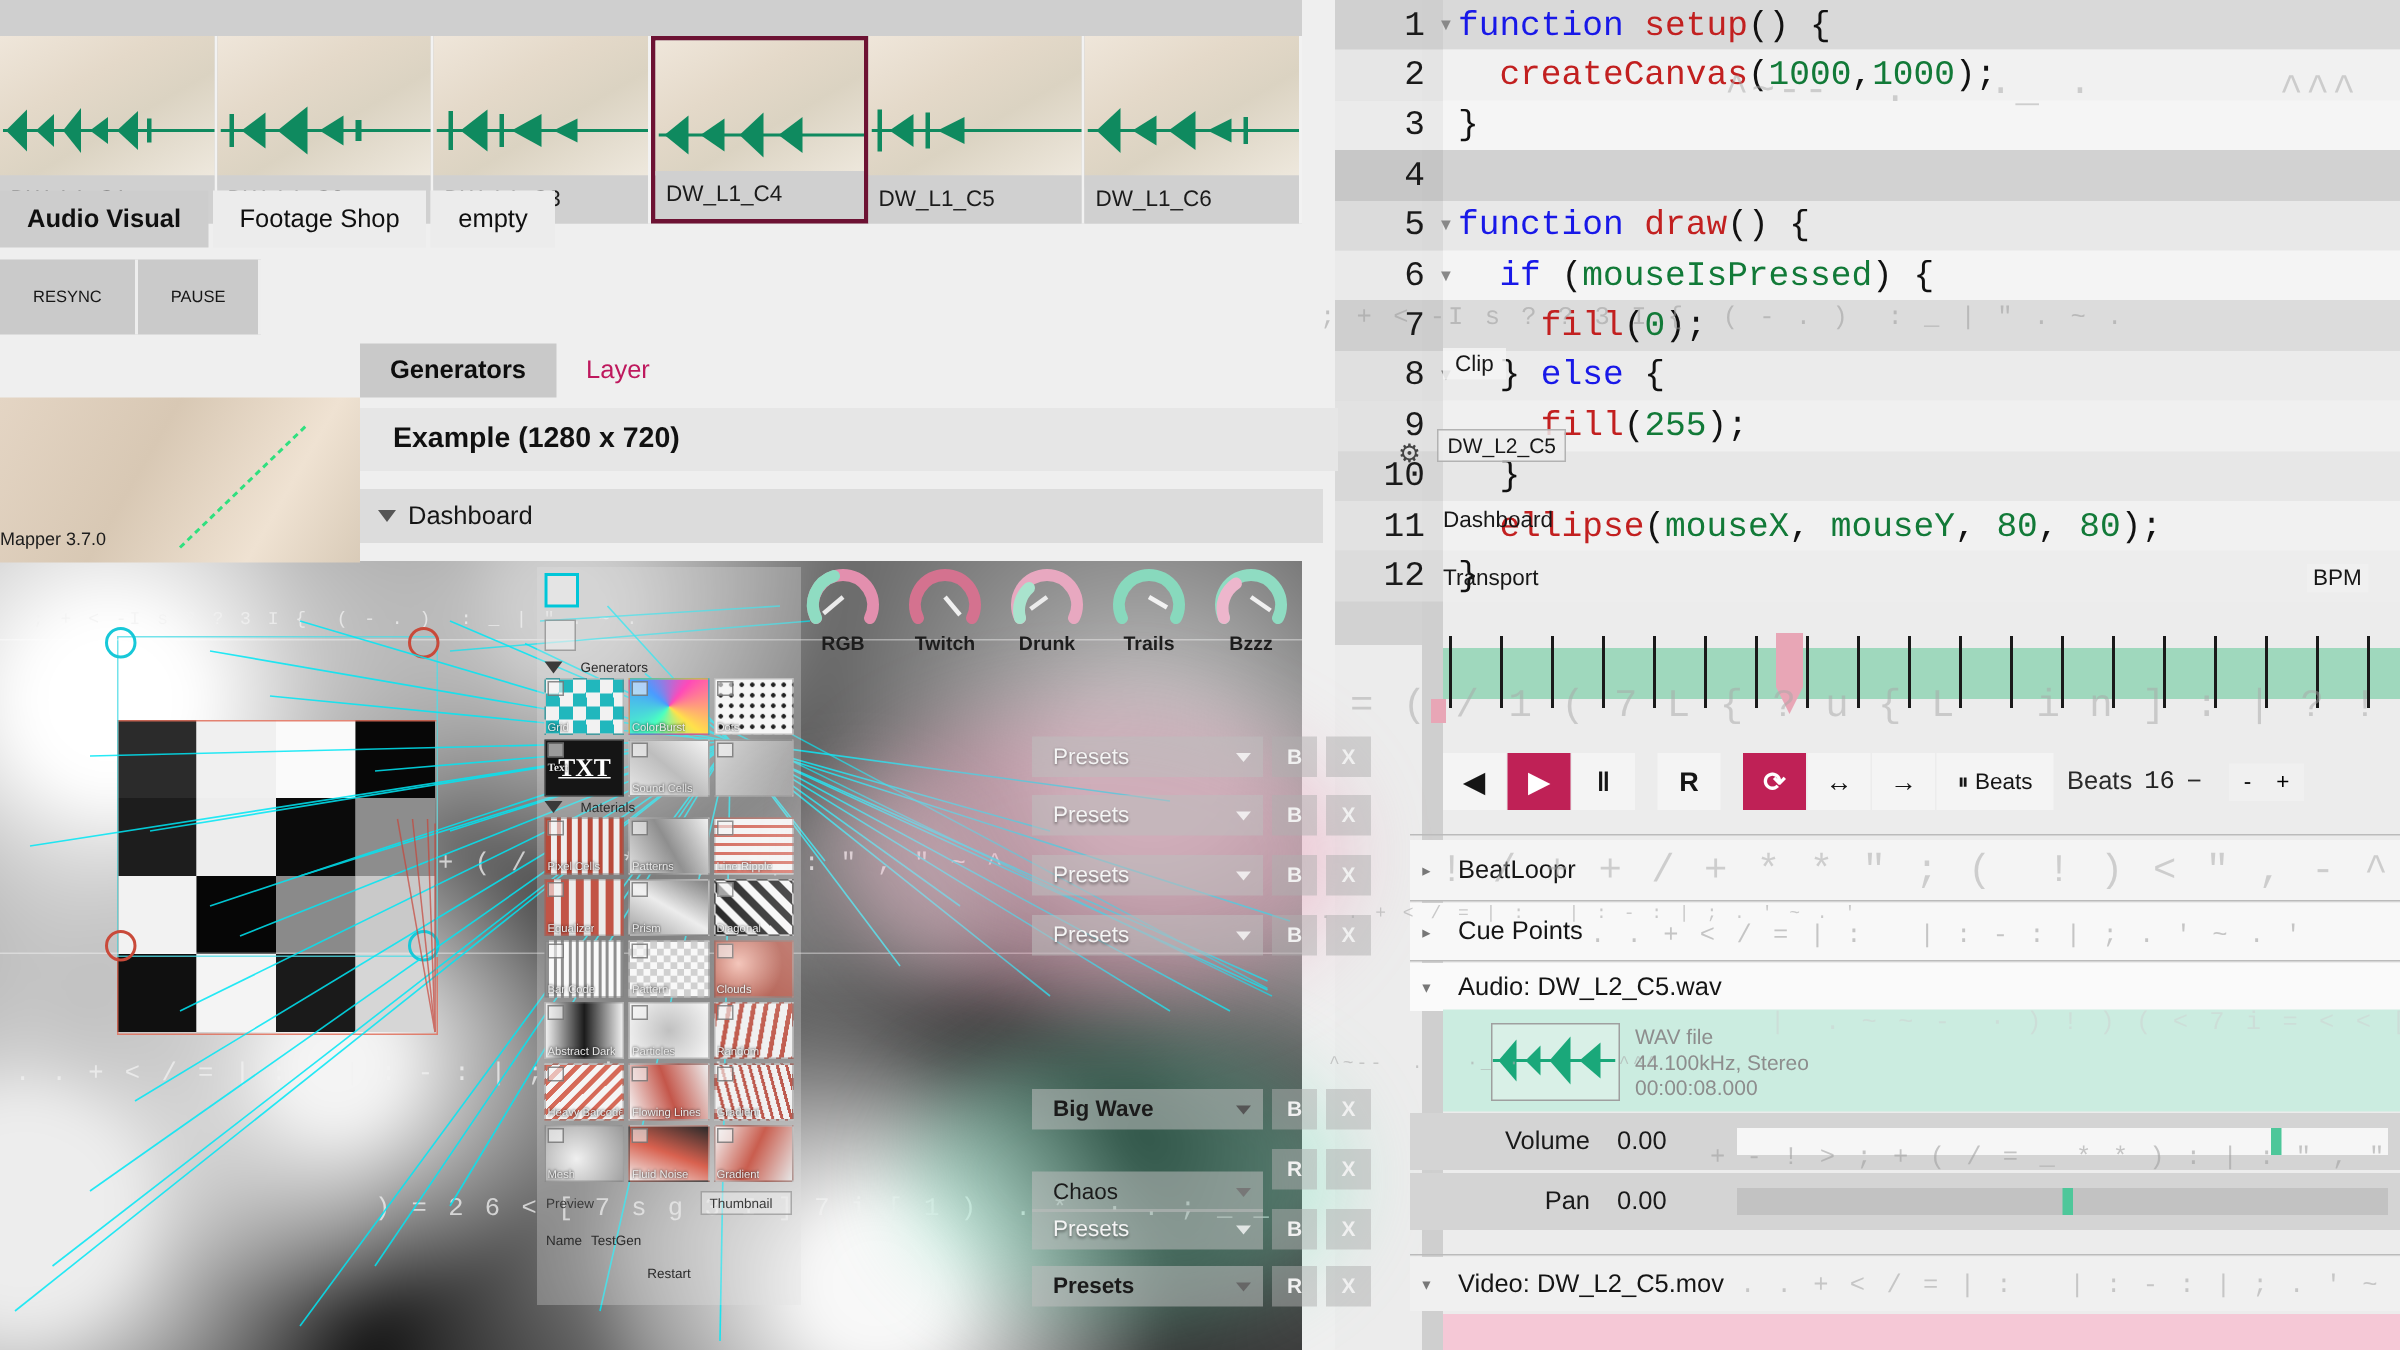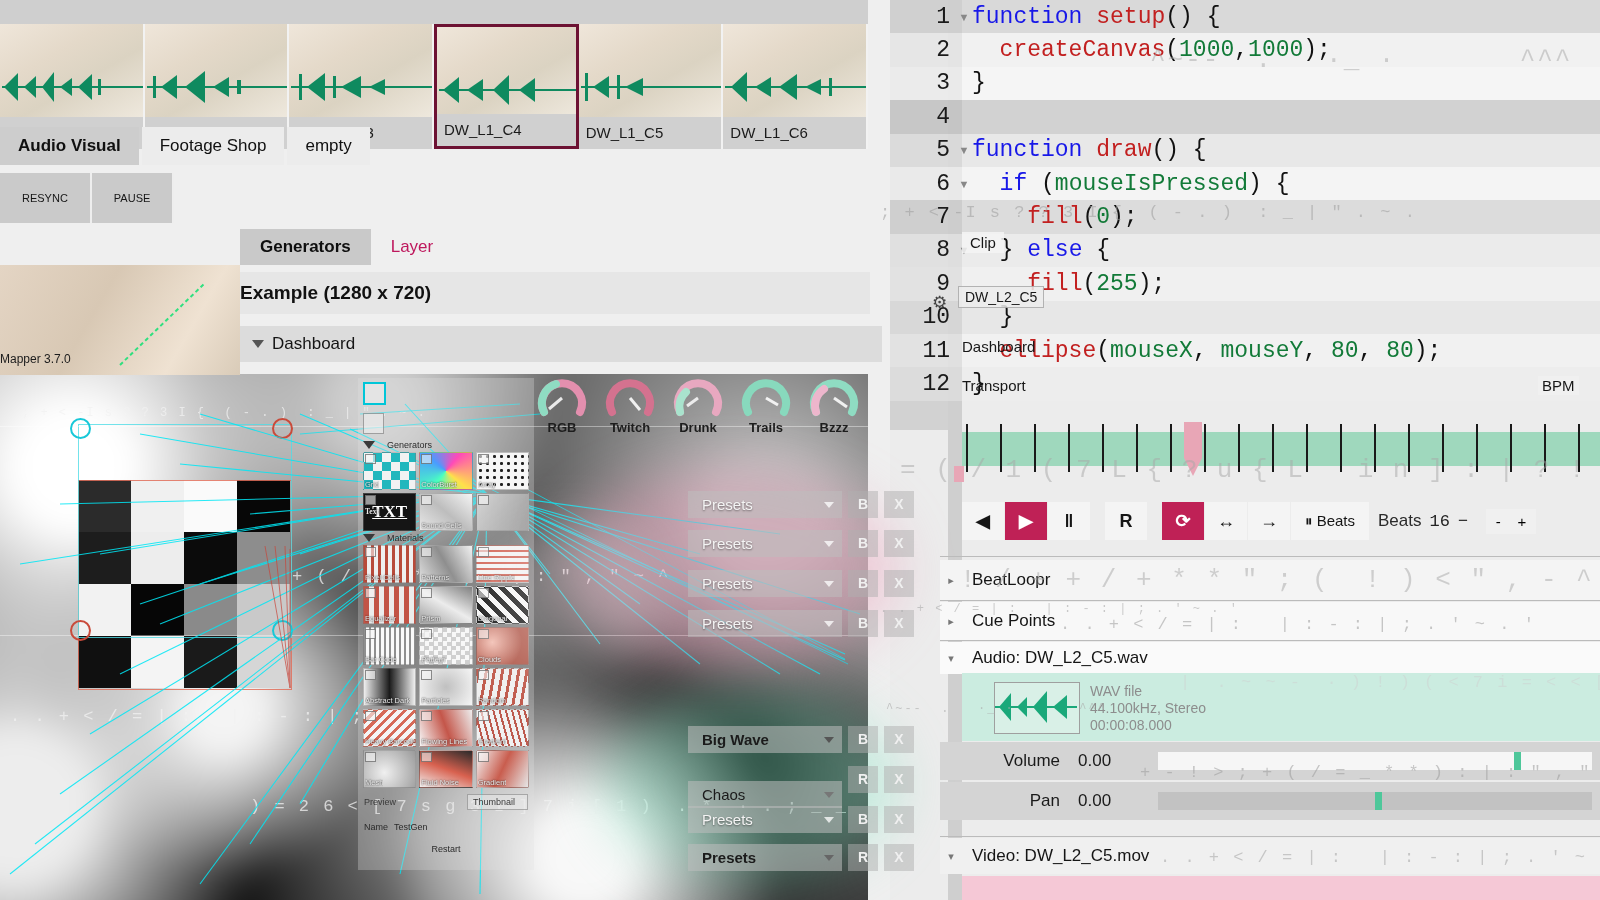--- a/index.html
+++ b/index.html
@@ -34,21 +34,21 @@
 
   #tabbar2{position:absolute;left:0;top:172px;width:868px;height:52px;z-index:21;display:flex;align-items:center;}
   .btnB{height:50px;line-height:50px;padding:0 22px;font-size:11px;color:#161616;background:#cacaca;
         border-right:2px solid #eee;}
 
   #comprow{position:absolute;left:240px;top:228px;width:630px;height:38px;z-index:21;display:flex;align-items:center;}
   .tabC{height:36px;line-height:36px;padding:0 20px;font-size:17px;font-weight:bold;color:#0e0e0e;background:#c9c9c9;}
   .tabC.off{background:transparent;color:#be185d;font-weight:normal;}
 
   #exrow{position:absolute;left:240px;top:272px;width:630px;height:42px;background:#e6e6e6;z-index:21;
-         display:flex;align-items:center;font-size:19px;font-weight:bold;color:#111;}
+         display:flex;align-items:center;padding-left:22px;font-size:19px;font-weight:bold;color:#111;}
   #dashrow{position:absolute;left:240px;top:326px;width:630px;height:36px;background:#dcdcdc;z-index:21;
          display:flex;align-items:center;padding-left:12px;font-size:17px;color:#151515;}
   .caret{width:0;height:0;border-left:6px solid transparent;border-right:6px solid transparent;
          border-top:8px solid #555;margin-right:8px;}
 
   
   #mapperprev{position:absolute;left:0;top:265px;width:240px;height:110px;z-index:19;overflow:hidden;
     background:linear-gradient(120deg,#e4d5c4,#d8c8b4 40%,#efe2d2 75%,#d9cbb8);}
   #mapperlbl{position:absolute;left:0;top:352px;z-index:24;font-size:12px;color:#1c1c1c;
     font-family:"Liberation Sans",sans-serif;}
@@ -405,21 +405,21 @@
       <div class="cell" style="background:repeating-conic-gradient(#21b7bd 0 25%, #f2f2f2 0 50%) 0 0/18px 18px">
           <span class="sp"></span>
           <span class="lab">Grid</span>
         </div>
       <div class="cell" style="background:conic-gradient(from 40deg,#ff4ab8,#ffe14a,#4affc0,#4a9bff,#ff4ab8)">
           <span class="sp"></span>
           <span class="lab">ColorBurst</span>
         </div>
       <div class="cell" style="background:radial-gradient(circle,#222 28%,transparent 30%) 0 0/7px 7px,#f6f6f6">
           <span class="sp"></span>
-          <span class="lab">Array</span>
+          <span class="lab">Dots</span>
         </div>
       <div class="cell" style="background:#151515;color:#fff;font-size:17px;font-weight:bold;text-align:center;line-height:36px;font-family:'Liberation Serif',serif;"><span class="sp"></span>TXT<span class="lab">Text</span></div>
       <div class="cell" style="background:linear-gradient(40deg,#e8e8e8,#bdbdbd,#f4f4f4)">
           <span class="sp"></span>
           <span class="lab">Sound Cells</span>
         </div>
       <div class="cell" style="background:linear-gradient(120deg,#d6d6d6,#9c9c9c)">
           <span class="sp"></span>
           <span class="lab"></span>
         </div>

